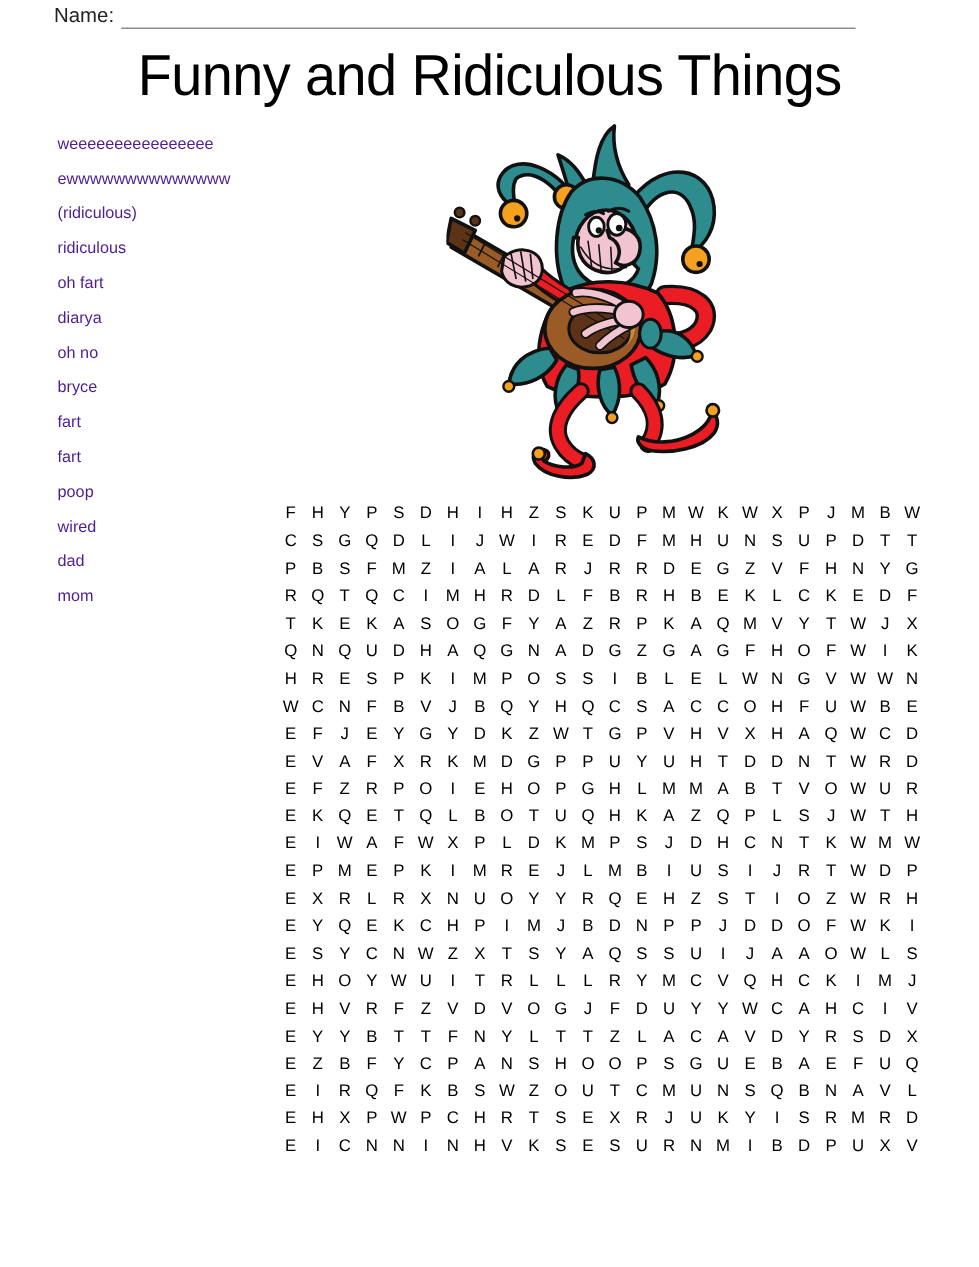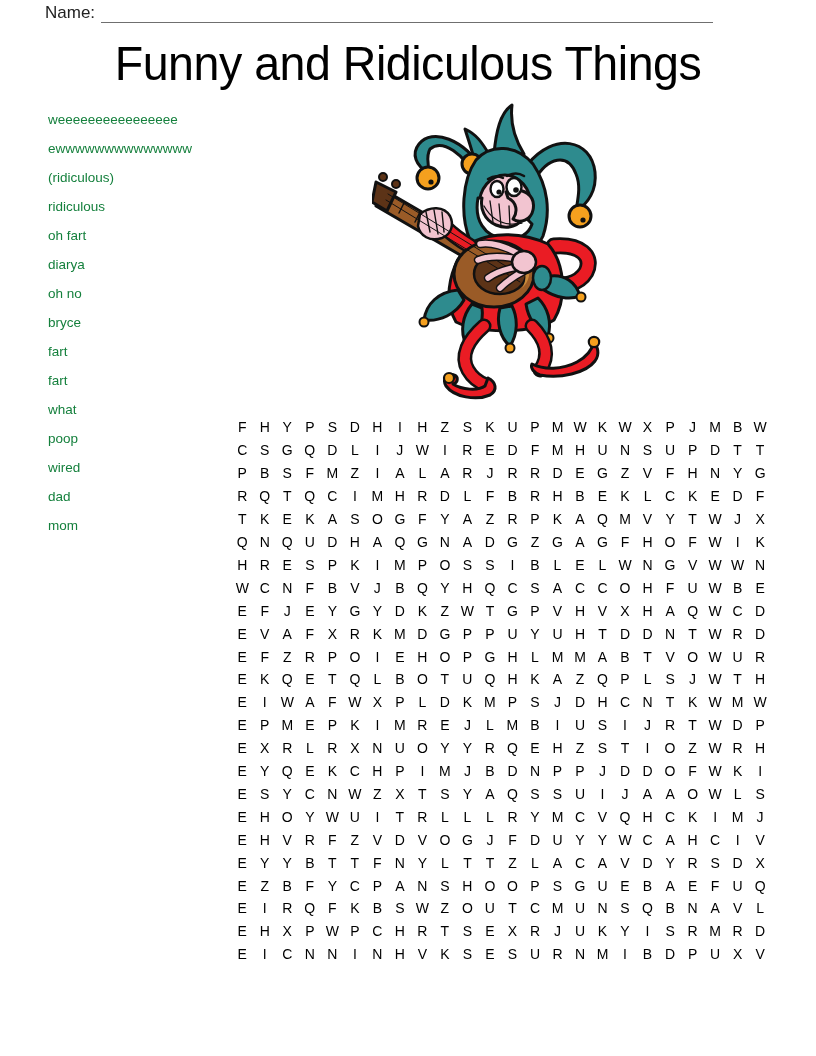--- a/index.html
+++ b/index.html
@@ -4,35 +4,35 @@
 <style>
   html,body{margin:0;padding:0;}
   body{
     width:816px;height:1056px;background:#ffffff;position:relative;
     font-family:"Liberation Sans","DejaVu Sans",sans-serif;color:#000;
     overflow:hidden;
   }
   .page{position:absolute;inset:0;}
 
   
-  .name-row{position:absolute;left:45px;top:2px;width:700px;display:flex;}
+  .name-row{position:absolute;left:45px;top:2px;width:700px;display:flex;align-items:flex-end;}
   .name-label{font-size:17px;color:#222;line-height:22px;}
   .name-line{flex:1;height:20px;margin-left:6px;border-bottom:1.6px solid #6f6f6f;margin-right:32px;}
 
   
   .title{
     position:absolute;top:36px;left:0;width:100%;text-align:center;
     font-size:48px;letter-spacing:-0.5px;color:#000;font-weight:400;
     transform:scaleX(0.97);transform-origin:center;
   }
 
   
   .word-list{
     position:absolute;left:48px;top:105px;margin:0;padding:0;list-style:none;
-    font-size:13.5px;color:#15803d;
+    font-size:13.5px;color:#4c1d95;
   }
   .word-list li{height:29px;line-height:29px;white-space:nowrap;}
 
   
   .letter-grid{
     position:absolute;left:231px;top:416px;
     display:grid;
     grid-template-columns:repeat(24,22.52px);
     grid-auto-rows:22.92px;
   }
@@ -60,21 +60,20 @@
       <li>weeeeeeeeeeeeeeee</li>
       <li>ewwwwwwwwwwwwww</li>
       <li>(ridiculous)</li>
       <li>ridiculous</li>
       <li>oh fart</li>
       <li>diarya</li>
       <li>oh no</li>
       <li>bryce</li>
       <li>fart</li>
       <li>fart</li>
-      <li>what</li>
       <li>poop</li>
       <li>wired</li>
       <li>dad</li>
       <li>mom</li>
     </ul>
 
   <div class="jester">
     <svg width="260" height="312" viewBox="0 0 260 312">
       <g stroke="var(--outline)" stroke-width="3" stroke-linejoin="round" stroke-linecap="round">
 

